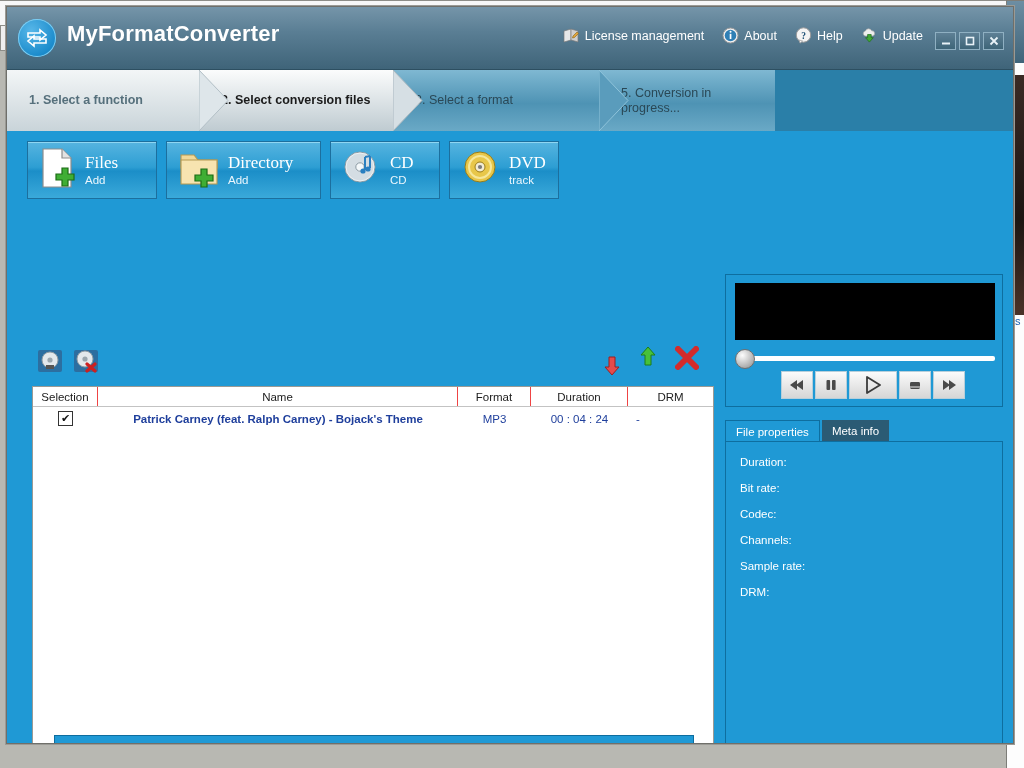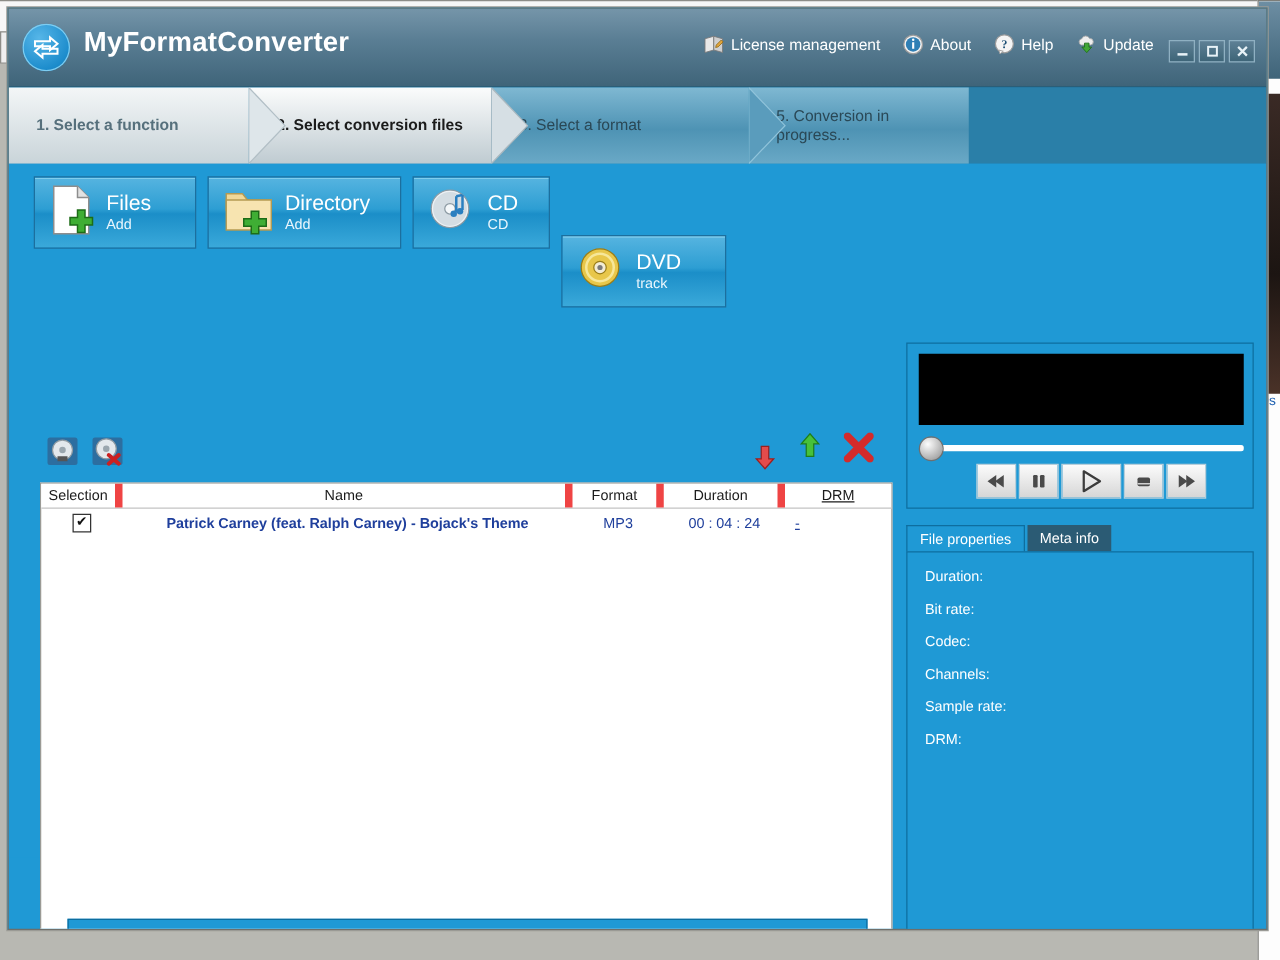--- a/index.html
+++ b/index.html
@@ -82,50 +82,50 @@
   
   #addbar{position:absolute;left:20px;top:10px;display:flex;gap:9px;}
   .addbtn{
     height:58px;box-sizing:border-box;
     border:1px solid #1c6f9e;
     background:linear-gradient(180deg,#56b4e0 0%,#2d9ed3 45%,#1b8ec8 52%,#3aa9da 100%);
     box-shadow:inset 0 1px 0 #8fd6f2;
     display:flex;align-items:center;padding:0 12px;gap:9px;cursor:pointer;
   }
   .addbtn .txt{display:flex;flex-direction:column;align-items:flex-start;line-height:1.05;}
-  .addbtn .t1{color:#ffffff;font-size:17px;}
+  .addbtn .t1{color:#ffffff;font-size:17px;font-family:Liberation Serif, serif;}
   .addbtn .t2{color:#eaf6fd;font-size:11.5px;margin-top:3px;}
   #btn-files{width:130px;}
   #btn-directory{width:155px;}
   #btn-cd{width:110px;}
-  #btn-dvd{width:132px;margin-top:47px;}
+  #btn-dvd{width:110px;}
 
   
   #smallicons{position:absolute;left:30px;top:218px;display:flex;gap:10px;}
   .smallicon{width:26px;height:24px;cursor:pointer;position:relative;}
 
   
   #listicons{position:absolute;right:300px;top:215px;width:110px;height:32px;}
   .listicon{position:absolute;cursor:pointer;}
 
   
   #filelist{
     position:absolute;left:25px;top:255px;width:682px;height:421px;
     background:#ffffff;border:1px solid #9a9a95;box-sizing:border-box;
   }
   #list-header{display:flex;height:19px;border-bottom:1px solid #c3c3c3;font-size:11.5px;color:#1b1b1b;background:#fff;}
   #list-header .th{
     display:flex;align-items:center;justify-content:center;
-    border-right:6px solid #ef4444;box-sizing:border-box;height:19px;
+    border-right:1px solid #ef4444;box-sizing:border-box;height:19px;
   }
   .col-sel{width:65px;}
   .col-name{width:360px;}
   .col-fmt{width:73px;}
   .col-dur{width:97px;}
-  .col-drm{width:85px;border-right:none !important;text-decoration:underline;}
+  .col-drm{width:85px;border-right:none !important;}
   .row{display:flex;height:23px;align-items:center;font-size:11.5px;color:#1f3f9c;}
   .row .td{display:flex;align-items:center;box-sizing:border-box;height:23px;}
   .td.col-sel{justify-content:center;}
   .td.col-name{justify-content:center;font-weight:bold;}
   .td.col-fmt{justify-content:center;}
   .td.col-dur{justify-content:center;}
   .td.col-drm{justify-content:flex-start;padding-left:8px;}
   .chk{
     width:13px;height:13px;border:1px solid #333;background:#fff;
     display:flex;align-items:center;justify-content:center;font-size:11px;color:#111;cursor:pointer;

